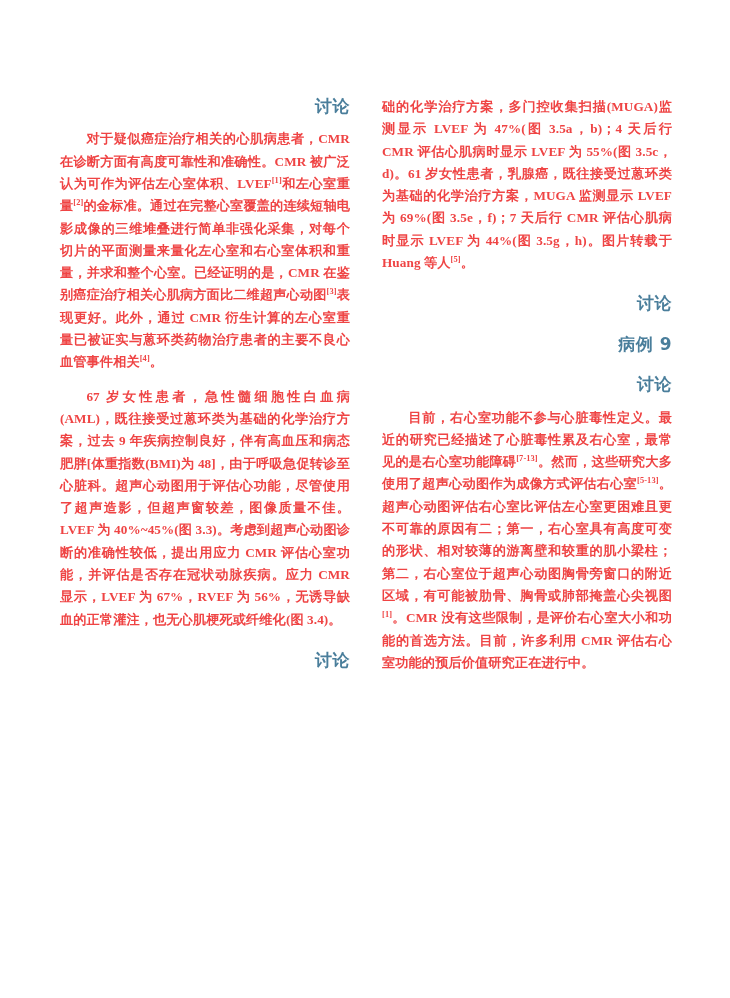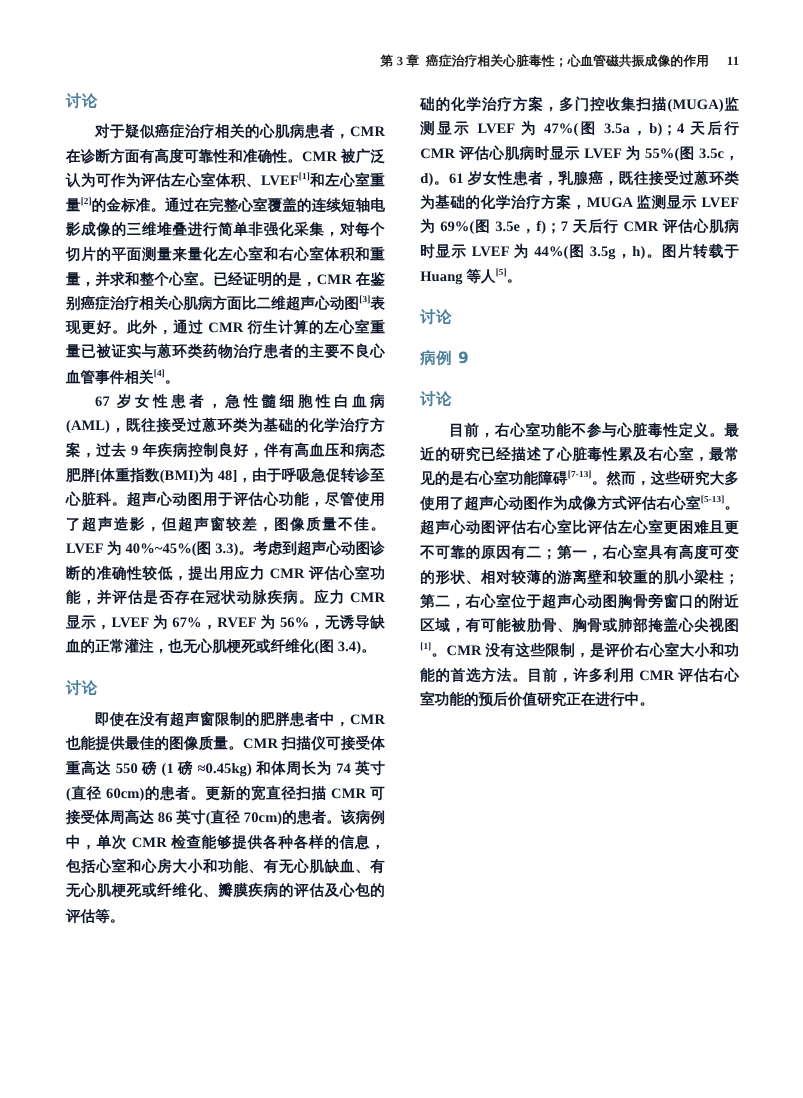--- a/index.html
+++ b/index.html
@@ -50,67 +50,64 @@
     gap: 32px;
   }
   .col {
     width: 290px;
     flex: 0 0 290px;
   }
 
   
   h2.sec {
     font-family: "DejaVu Sans", "Liberation Sans", sans-serif;
-    font-size: 14px;
+    font-size: 17px;
     font-weight: 700;
     color: #4a7e9b;
-    margin: 0 0 8px 0;
+    margin: 12px 0 8px 0;
     line-height: 1.2;
     letter-spacing: 0.5px;
+    text-align: right;
   }
   h2.sec.spaced { margin-top: 20px; }
 
   
   p.body {
-    margin: 0 0 0 0;
+    margin: 12px 0 0 0;
     font-size: 13.2px;
     line-height: 22.3px;
     text-align: justify;
     text-justify: inter-character;
     text-indent: 2em;
     letter-spacing: 0.1px;
-    color: #0f172a;
+    color: #ef4444;
     font-weight: 600;
   }
   p.body + h2.sec { margin-top: 19px; }
   p.cont { text-indent: 0; }
   sup {
     font-size: 8.4px;
     vertical-align: super;
     line-height: 0;
     font-weight: 600;
   }
 </style>
 </head>
 <body>
 
 <div class="page">
 
-  <div class="running-head">
-    <span class="chap">第 3 章</span><span class="ttl">癌症治疗相关心脏毒性；心血管磁共振成像的作用</span><span class="pageno">11</span>
-  </div>
 
   <div class="columns">
 
     <div class="col">
       <h2 class="sec">讨论</h2>
       <p class="body">对于疑似癌症治疗相关的心肌病患者，CMR 在诊断方面有高度可靠性和准确性。CMR 被广泛认为可作为评估左心室体积、LVEF<sup>[1]</sup>和左心室重量<sup>[2]</sup>的金标准。通过在完整心室覆盖的连续短轴电影成像的三维堆叠进行简单非强化采集，对每个切片的平面测量来量化左心室和右心室体积和重量，并求和整个心室。已经证明的是，CMR 在鉴别癌症治疗相关心肌病方面比二维超声心动图<sup>[3]</sup>表现更好。此外，通过 CMR 衍生计算的左心室重量已被证实与蒽环类药物治疗患者的主要不良心血管事件相关<sup>[4]</sup>。</p>
       <p class="body">67 岁女性患者，急性髓细胞性白血病(AML)，既往接受过蒽环类为基础的化学治疗方案，过去 9 年疾病控制良好，伴有高血压和病态肥胖[体重指数(BMI)为 48]，由于呼吸急促转诊至心脏科。超声心动图用于评估心功能，尽管使用了超声造影，但超声窗较差，图像质量不佳。LVEF 为 40%~45%(图 3.3)。考虑到超声心动图诊断的准确性较低，提出用应力 CMR 评估心室功能，并评估是否存在冠状动脉疾病。应力 CMR 显示，LVEF 为 67%，RVEF 为 56%，无诱导缺血的正常灌注，也无心肌梗死或纤维化(图 3.4)。</p>
       <h2 class="sec">讨论</h2>
-      <p class="body">即使在没有超声窗限制的肥胖患者中，CMR 也能提供最佳的图像质量。CMR 扫描仪可接受体重高达 550 磅 (1 磅 ≈0.45kg) 和体周长为 74 英寸 (直径 60cm)的患者。更新的宽直径扫描 CMR 可接受体周高达 86 英寸(直径 70cm)的患者。该病例中，单次 CMR 检查能够提供各种各样的信息，包括心室和心房大小和功能、有无心肌缺血、有无心肌梗死或纤维化、瓣膜疾病的评估及心包的评估等。</p>
     </div>
 
     <div class="col">
       <p class="body cont">础的化学治疗方案，多门控收集扫描(MUGA)监测显示 LVEF 为 47%(图 3.5a，b)；4 天后行 CMR 评估心肌病时显示 LVEF 为 55%(图 3.5c，d)。61 岁女性患者，乳腺癌，既往接受过蒽环类为基础的化学治疗方案，MUGA 监测显示 LVEF 为 69%(图 3.5e，f)；7 天后行 CMR 评估心肌病时显示 LVEF 为 44%(图 3.5g，h)。图片转载于 Huang 等人<sup>[5]</sup>。</p>
       <h2 class="sec spaced">讨论</h2>
       <h2 class="sec spaced">病例 9</h2>
       <h2 class="sec spaced">讨论</h2>
       <p class="body">目前，右心室功能不参与心脏毒性定义。最近的研究已经描述了心脏毒性累及右心室，最常见的是右心室功能障碍<sup>[7-13]</sup>。然而，这些研究大多使用了超声心动图作为成像方式评估右心室<sup>[5-13]</sup>。超声心动图评估右心室比评估左心室更困难且更不可靠的原因有二；第一，右心室具有高度可变的形状、相对较薄的游离壁和较重的肌小梁柱；第二，右心室位于超声心动图胸骨旁窗口的附近区域，有可能被肋骨、胸骨或肺部掩盖心尖视图<sup>[1]</sup>。CMR 没有这些限制，是评价右心室大小和功能的首选方法。目前，许多利用 CMR 评估右心室功能的预后价值研究正在进行中。</p>
     </div>
 

